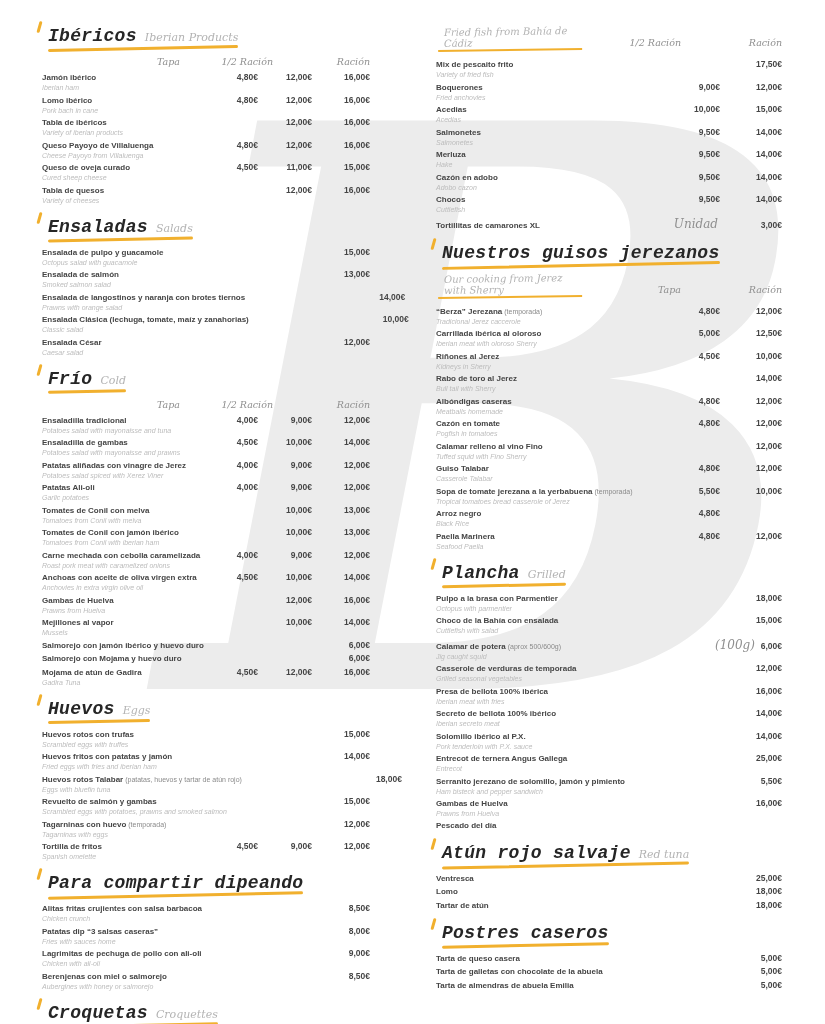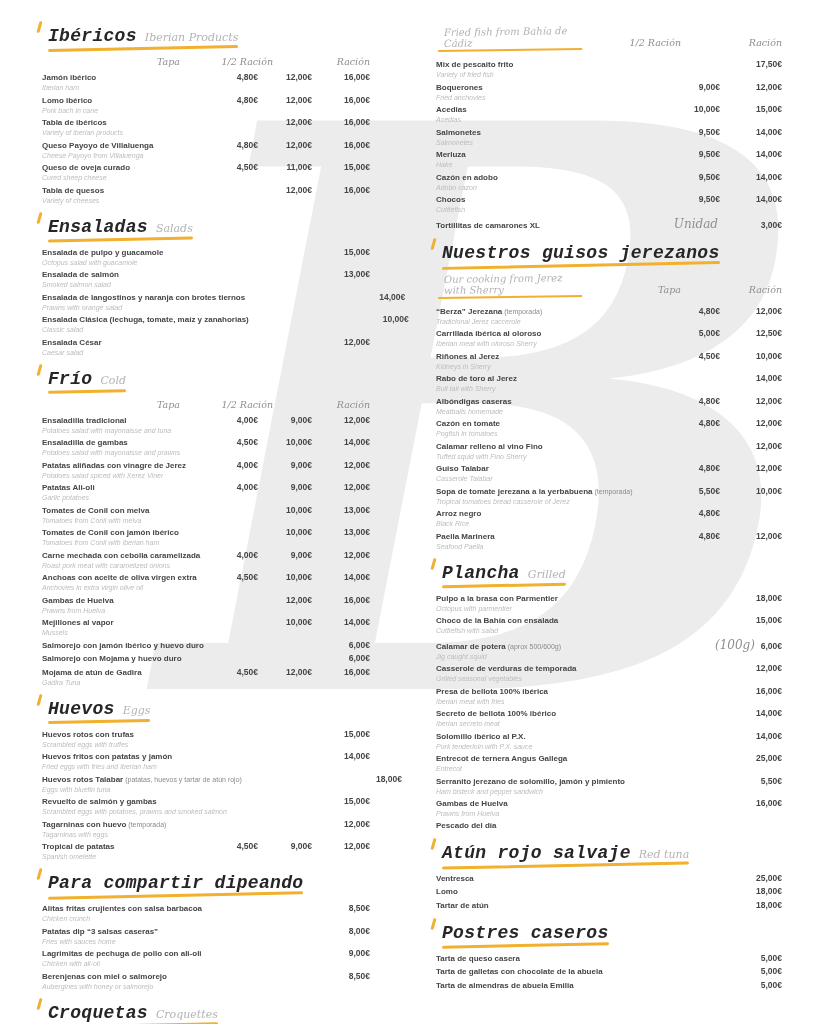--- a/index.html
+++ b/index.html
@@ -331,21 +331,21 @@
               <div class="row item-row cols3">
                 <div class="item-name"><span>Tagarninas con huevo</span><span class="name-note"> (temporada)</span></div>
                 <div class="price"></div>
                 <div class="price"></div>
                 <div class="price"><span>12,00€</span></div>
               </div>
               <div class="item-desc">Tagarninas with eggs</div>
             </div>
             <div class="menu-item">
               <div class="row item-row cols3">
-                <div class="item-name"><span>Tropical de patatas</span></div>
+                <div class="item-name"><span>Tortilla de fritos</span></div>
                 <div class="price"><span>4,50€</span></div>
                 <div class="price"><span>9,00€</span></div>
                 <div class="price"><span>12,00€</span></div>
               </div>
               <div class="item-desc">Spanish omelette</div>
             </div>
           </section>
           <section class="menu-section">
             <div class="sec-head"><div class="sec-head-inner"><span class="tick"></span><span class="sec-title">Para compartir dipeando</span><div class="swoosh"></div></div></div>
             <div class="menu-item">

